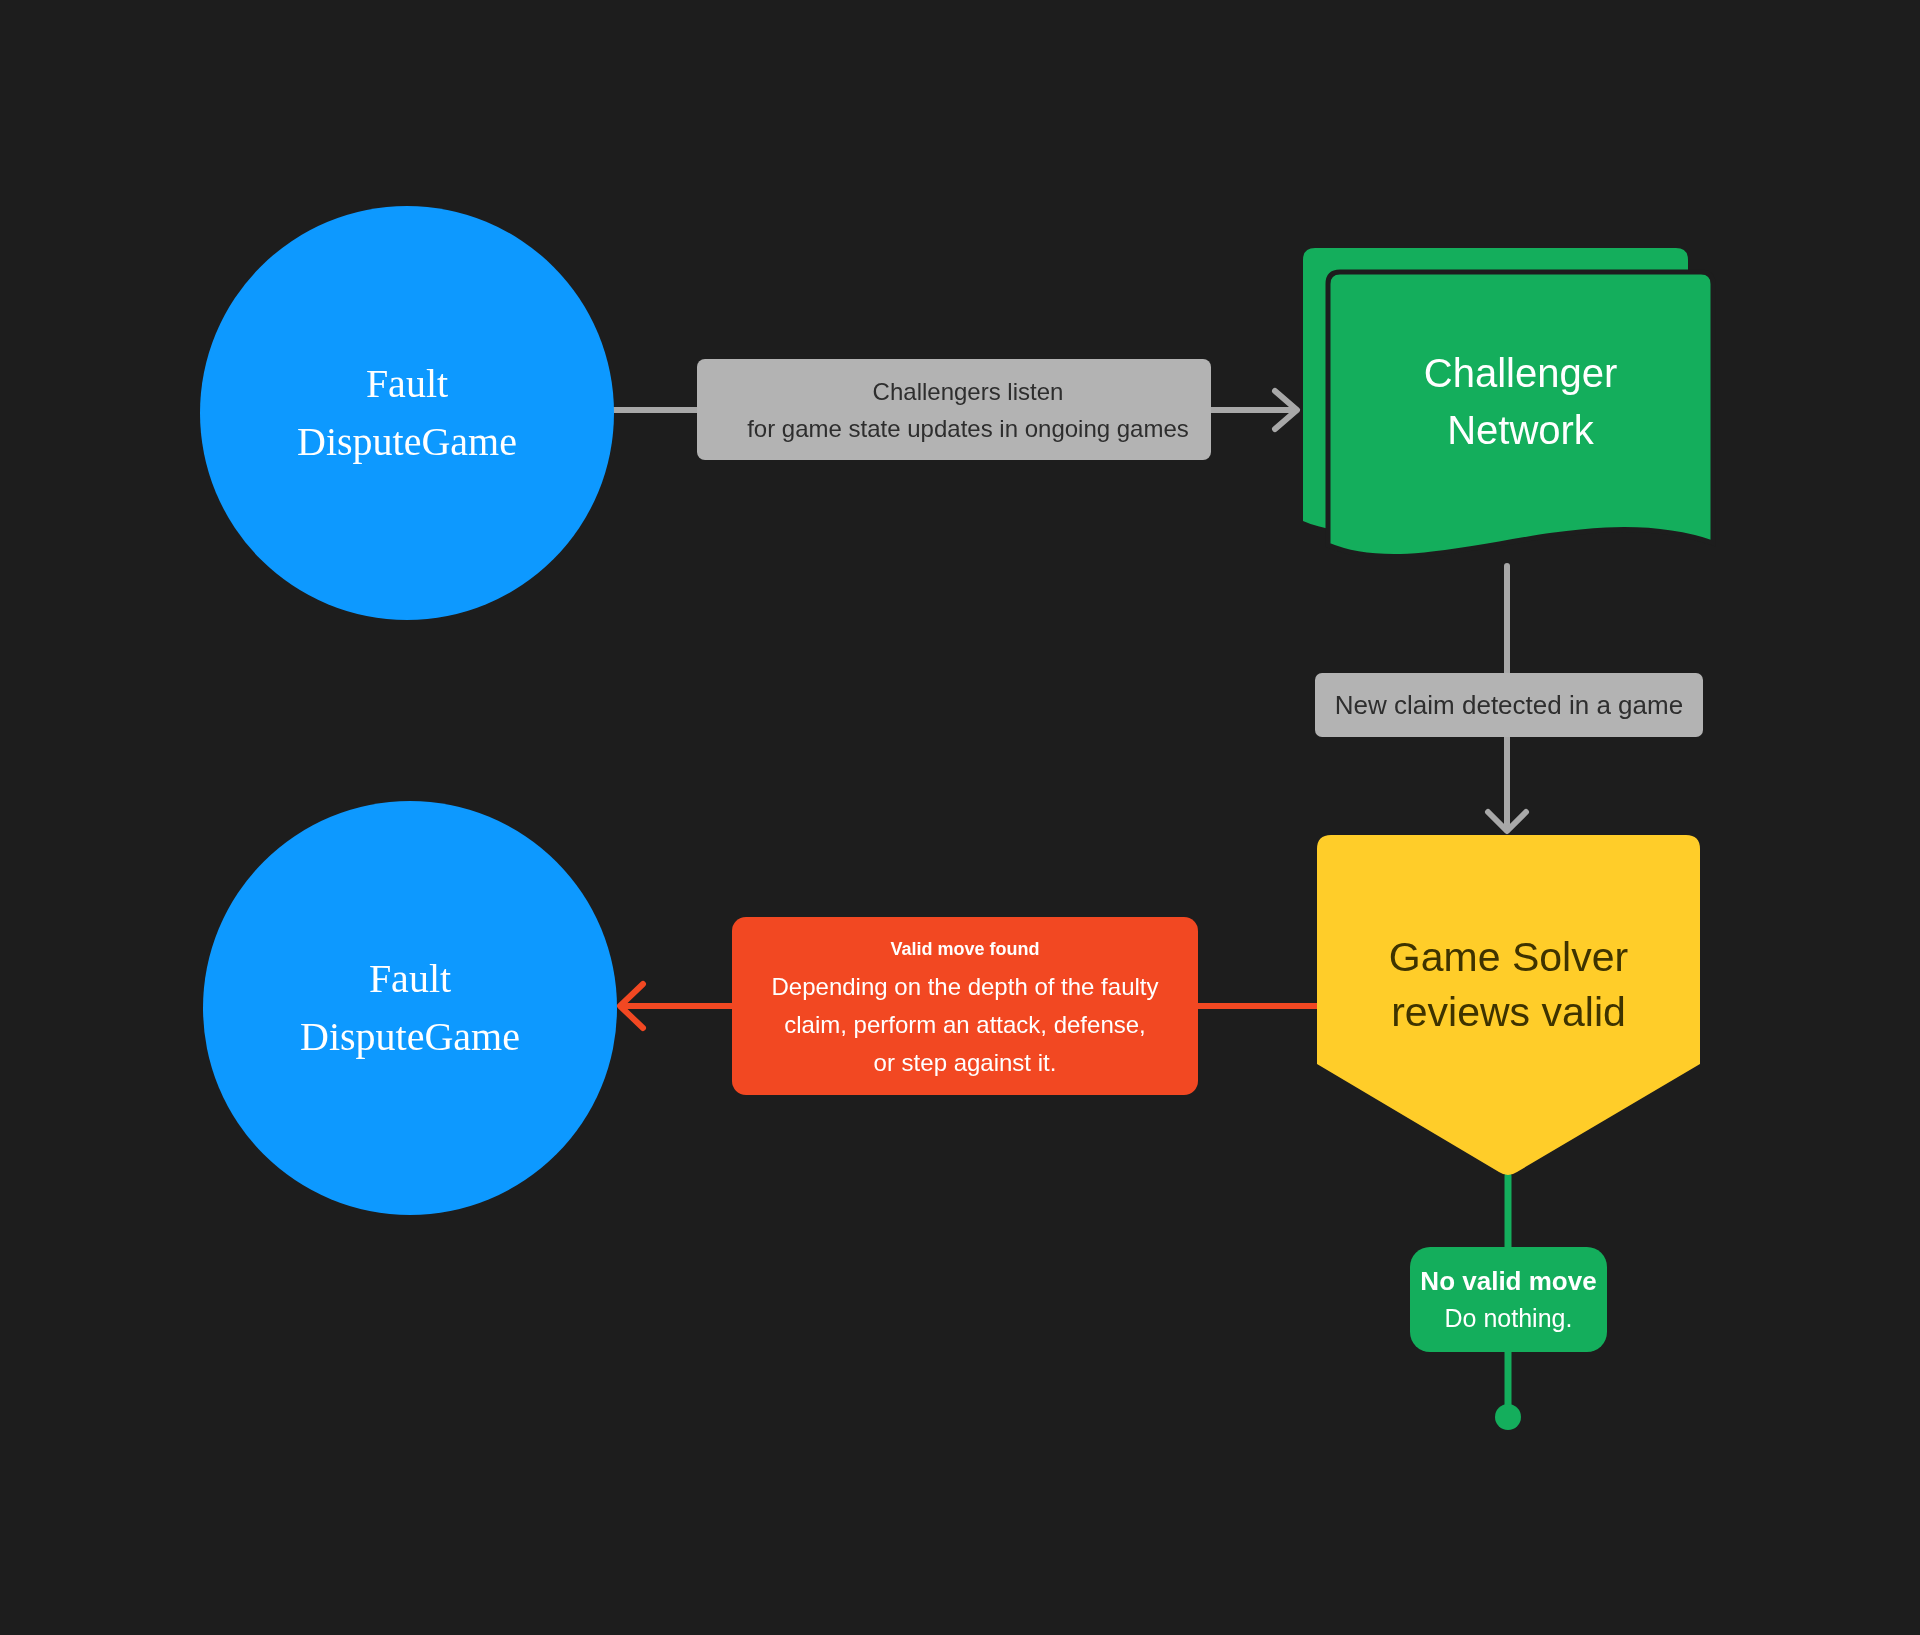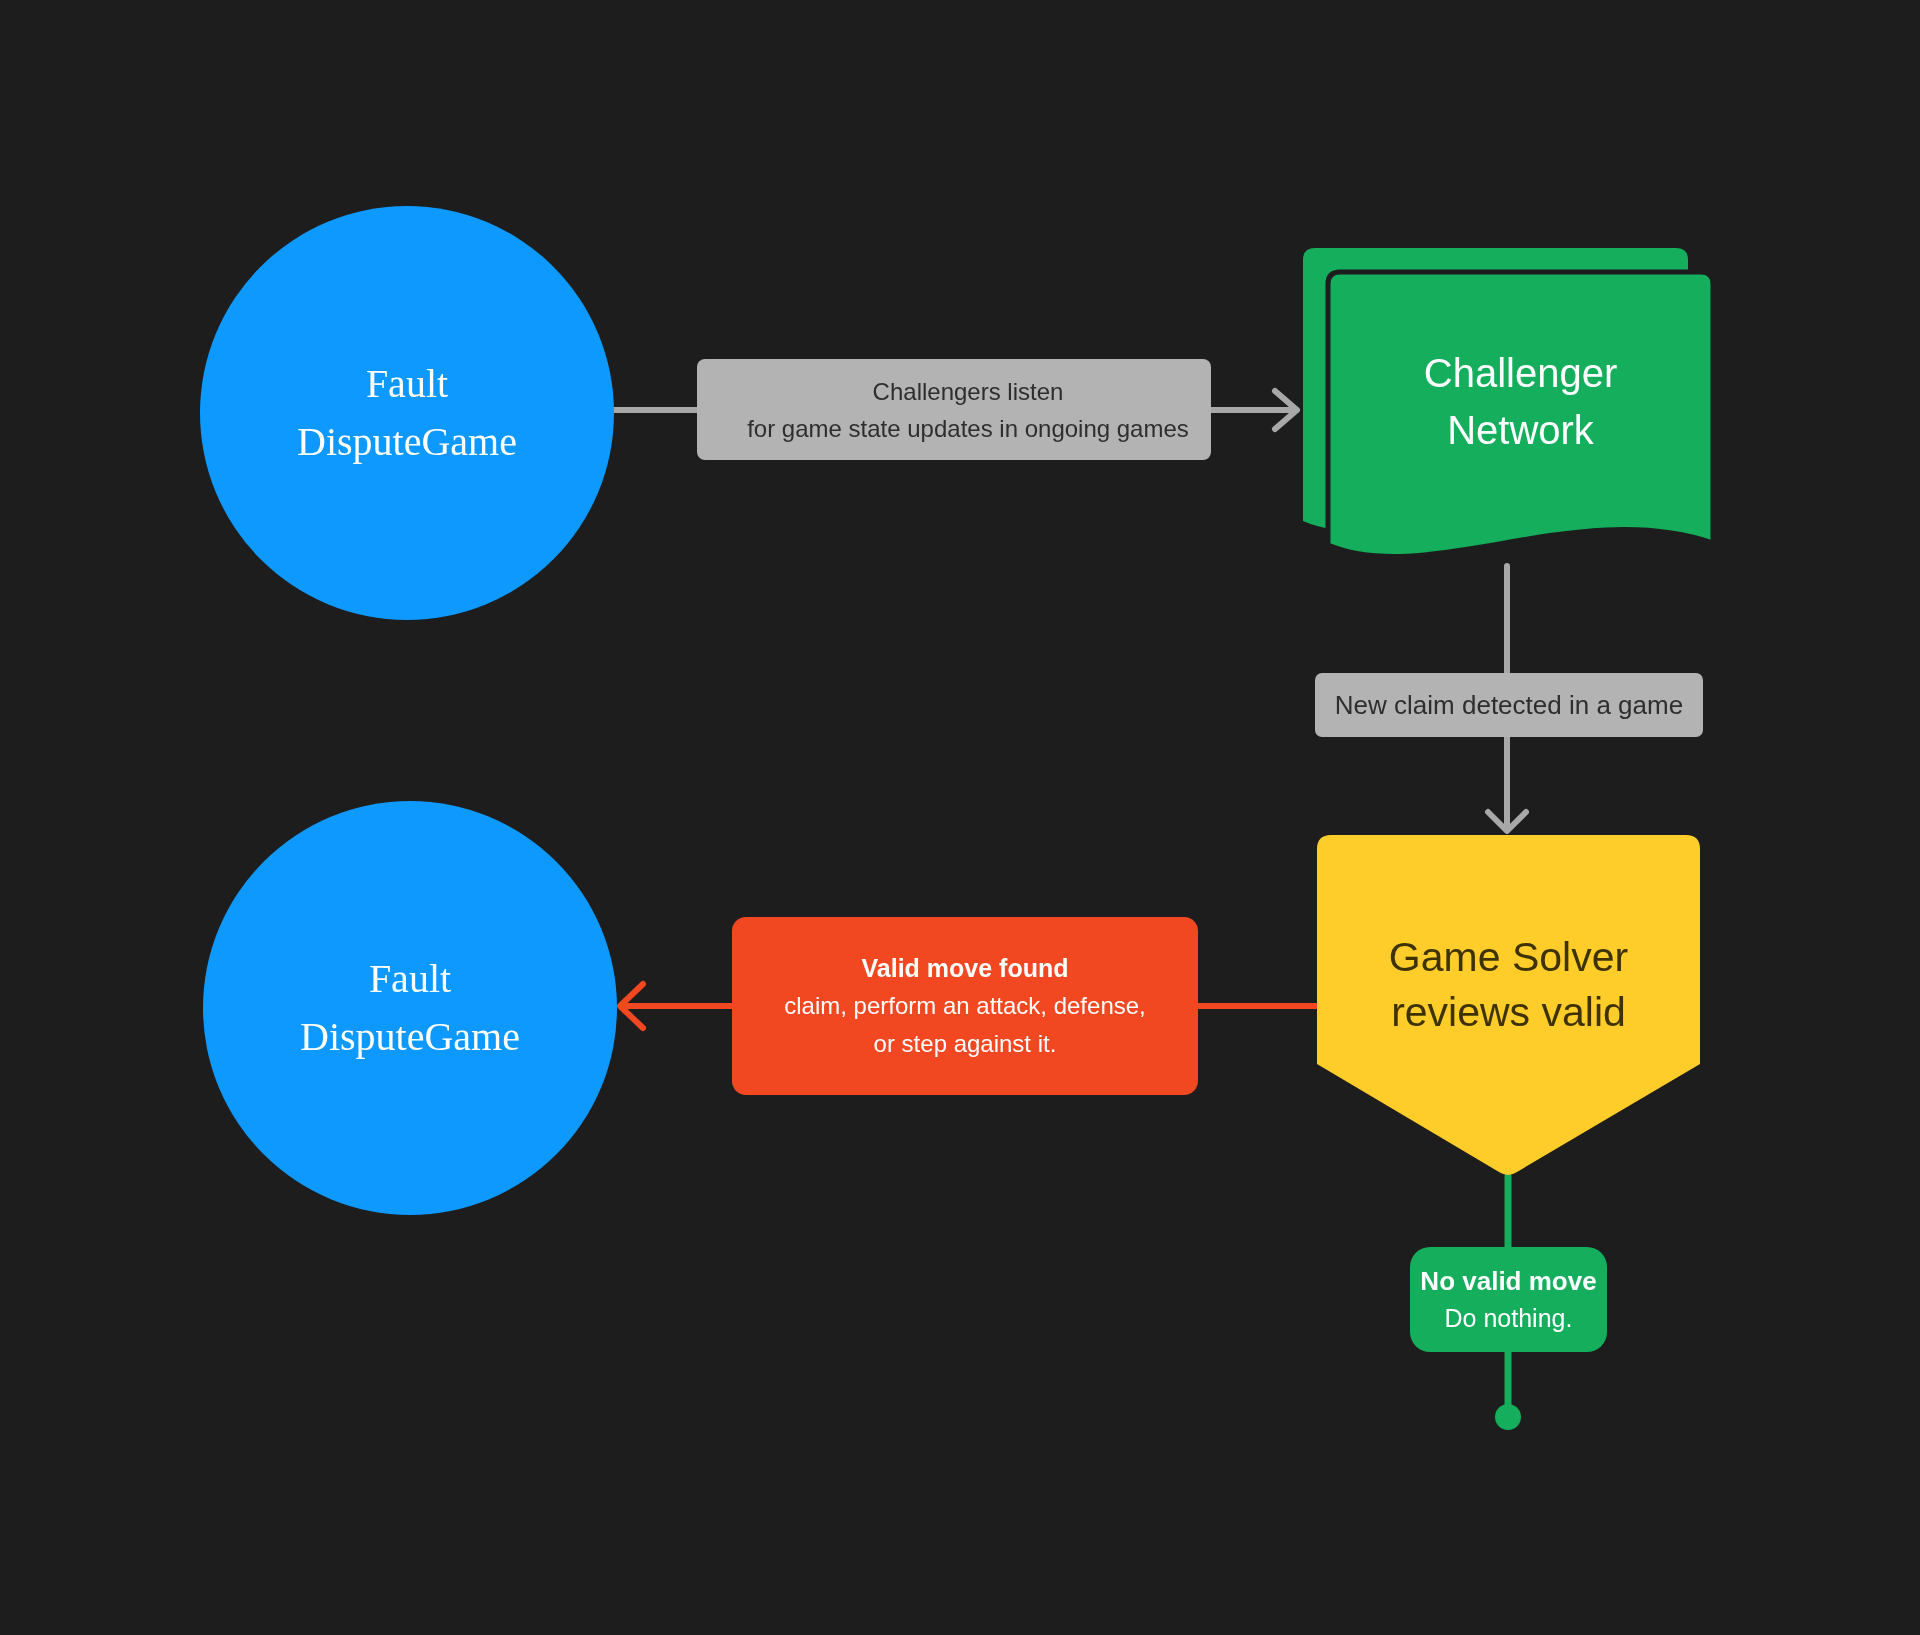--- a/index.html
+++ b/index.html
@@ -42,21 +42,21 @@
 
   .callout{
     position:absolute;display:flex;flex-direction:column;align-items:center;justify-content:center;
     text-align:center;color:#FFFFFF;white-space:nowrap;
   }
   .callout .title{font-weight:700;}
   .callout-red{
     left:732px;top:917px;width:466px;height:178px;border-radius:14px;
     background:#F24822;font-size:24px;line-height:38px;
   }
-  .callout-red .title{font-size:25px;}
+  .callout-red .title{font-size:18px;}
   .callout-green{
     left:1410px;top:1247px;width:197px;height:105px;border-radius:20px;
     background:#14AE5C;font-size:25px;line-height:37px;
   }
   .callout-green .title{font-size:26px;}
 </style>
 </head>
 <body>
 
 <div class="canvas">
@@ -118,20 +118,21 @@
     <div>Challengers listen</div>
     <div>for game state updates in ongoing games</div>
   </div>
 
   <div class="gray-box box-newclaim">
     <div>New claim detected in a game</div>
   </div>
 
   <div class="callout callout-red">
     <div class="title">Valid move found</div>
+    <div>Depending on the depth of the faulty</div>
     <div>claim, perform an attack, defense,</div>
     <div>or step against it.</div>
   </div>
 
   <div class="callout callout-green">
     <div class="title">No valid move</div>
     <div>Do nothing.</div>
   </div>
 
 </div>

